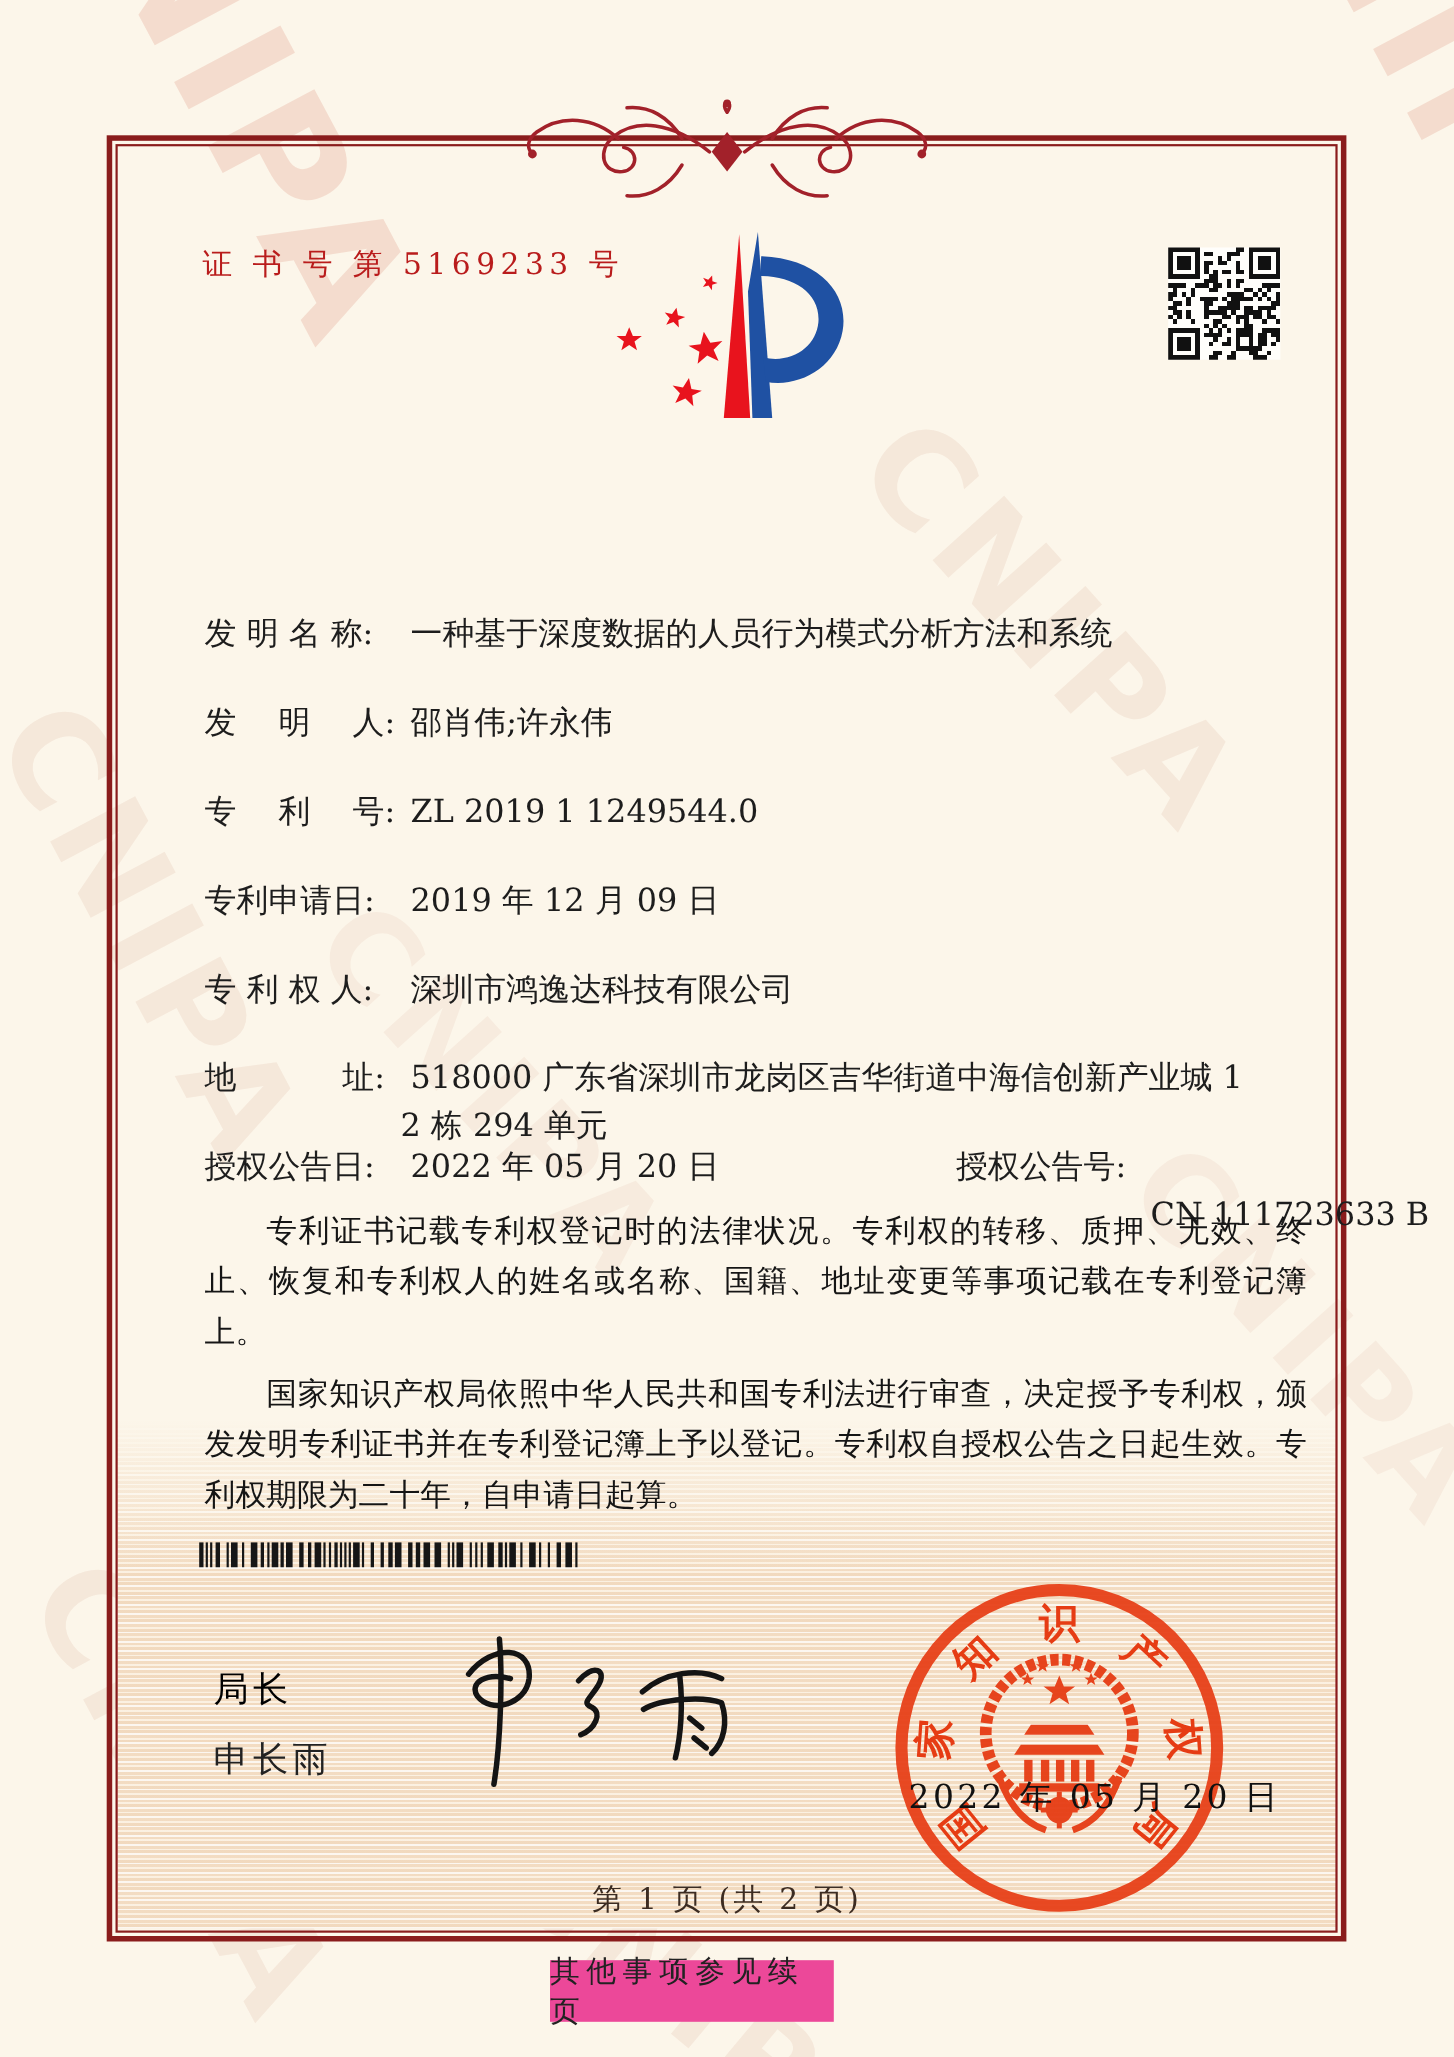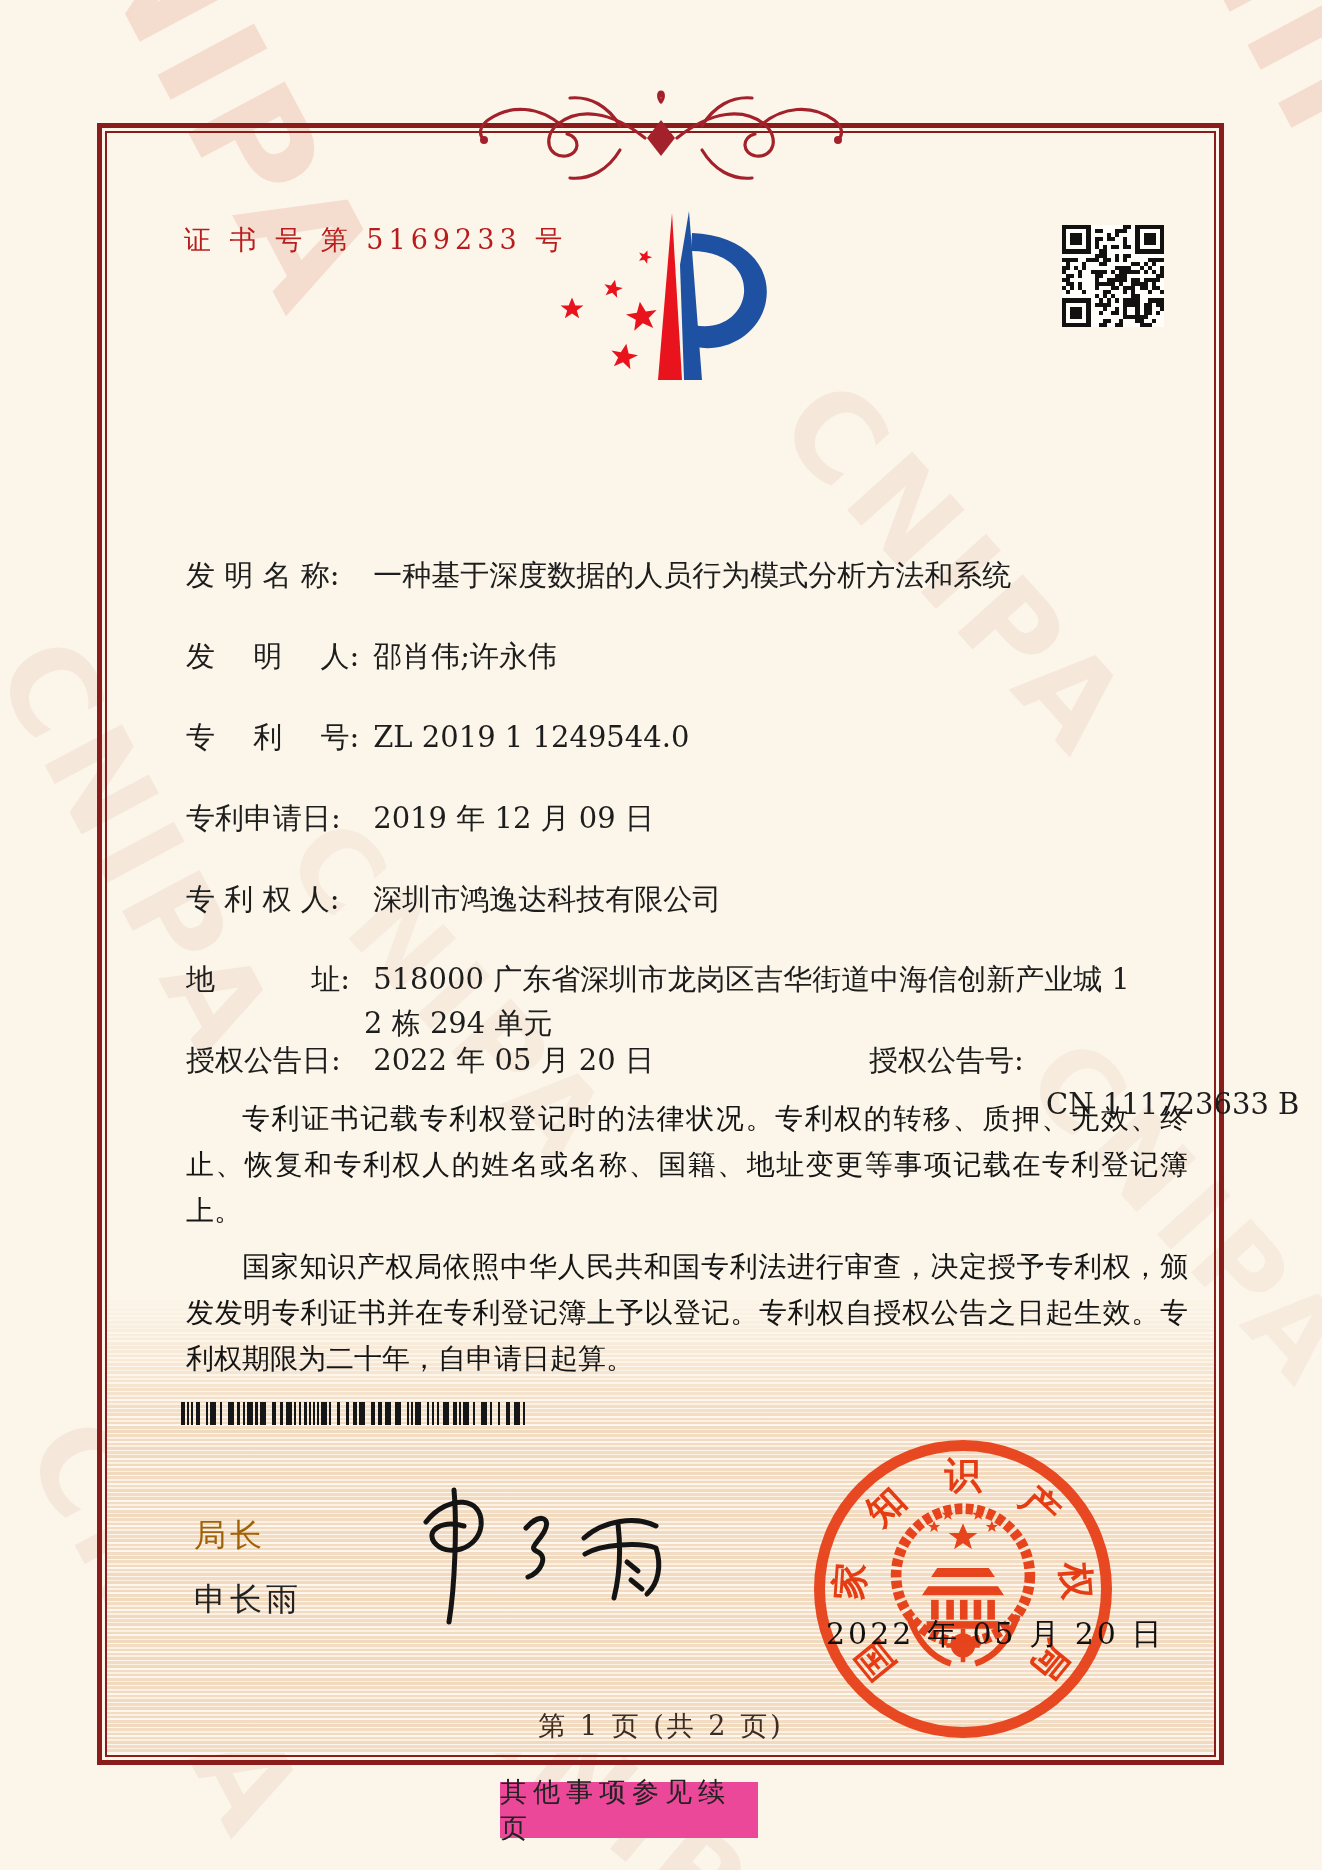--- a/index.html
+++ b/index.html
@@ -67,21 +67,21 @@
   .grant-no-value{position:absolute;left:860px;top:0;margin-top:46px;}
   
   .body-text{
     position:absolute;left:186px;top:1096px;width:1002px;z-index:3;
     font-size:28px;line-height:46px;text-align:justify;color:#151515;
   }
   .body-text p{margin:0 0 10px 0;text-indent:2em;}
   
   .barcode{position:absolute;left:181px;top:1402px;z-index:4;}
   .sig-title{position:absolute;left:194px;top:1514px;z-index:4;
-    font-family:"DejaVu Sans","Liberation Sans",sans-serif;font-size:32px;letter-spacing:4px;color:#a16207;}
+    font-family:"DejaVu Sans","Liberation Sans",sans-serif;font-size:32px;letter-spacing:4px;color:#000000;}
   .sig-name{position:absolute;left:194px;top:1578px;z-index:4;
     font-family:"DejaVu Sans","Liberation Sans",sans-serif;font-size:32px;letter-spacing:4px;color:#222;}
   .signature{position:absolute;left:388px;top:1482px;z-index:4;}
   
   .seal{position:absolute;left:814px;top:1440px;width:298px;height:298px;z-index:4;}
   .seal-ring{
     position:absolute;inset:0;border:11px solid #e63c14;border-radius:50%;
     opacity:0.93;
   }
   .seal-char{

